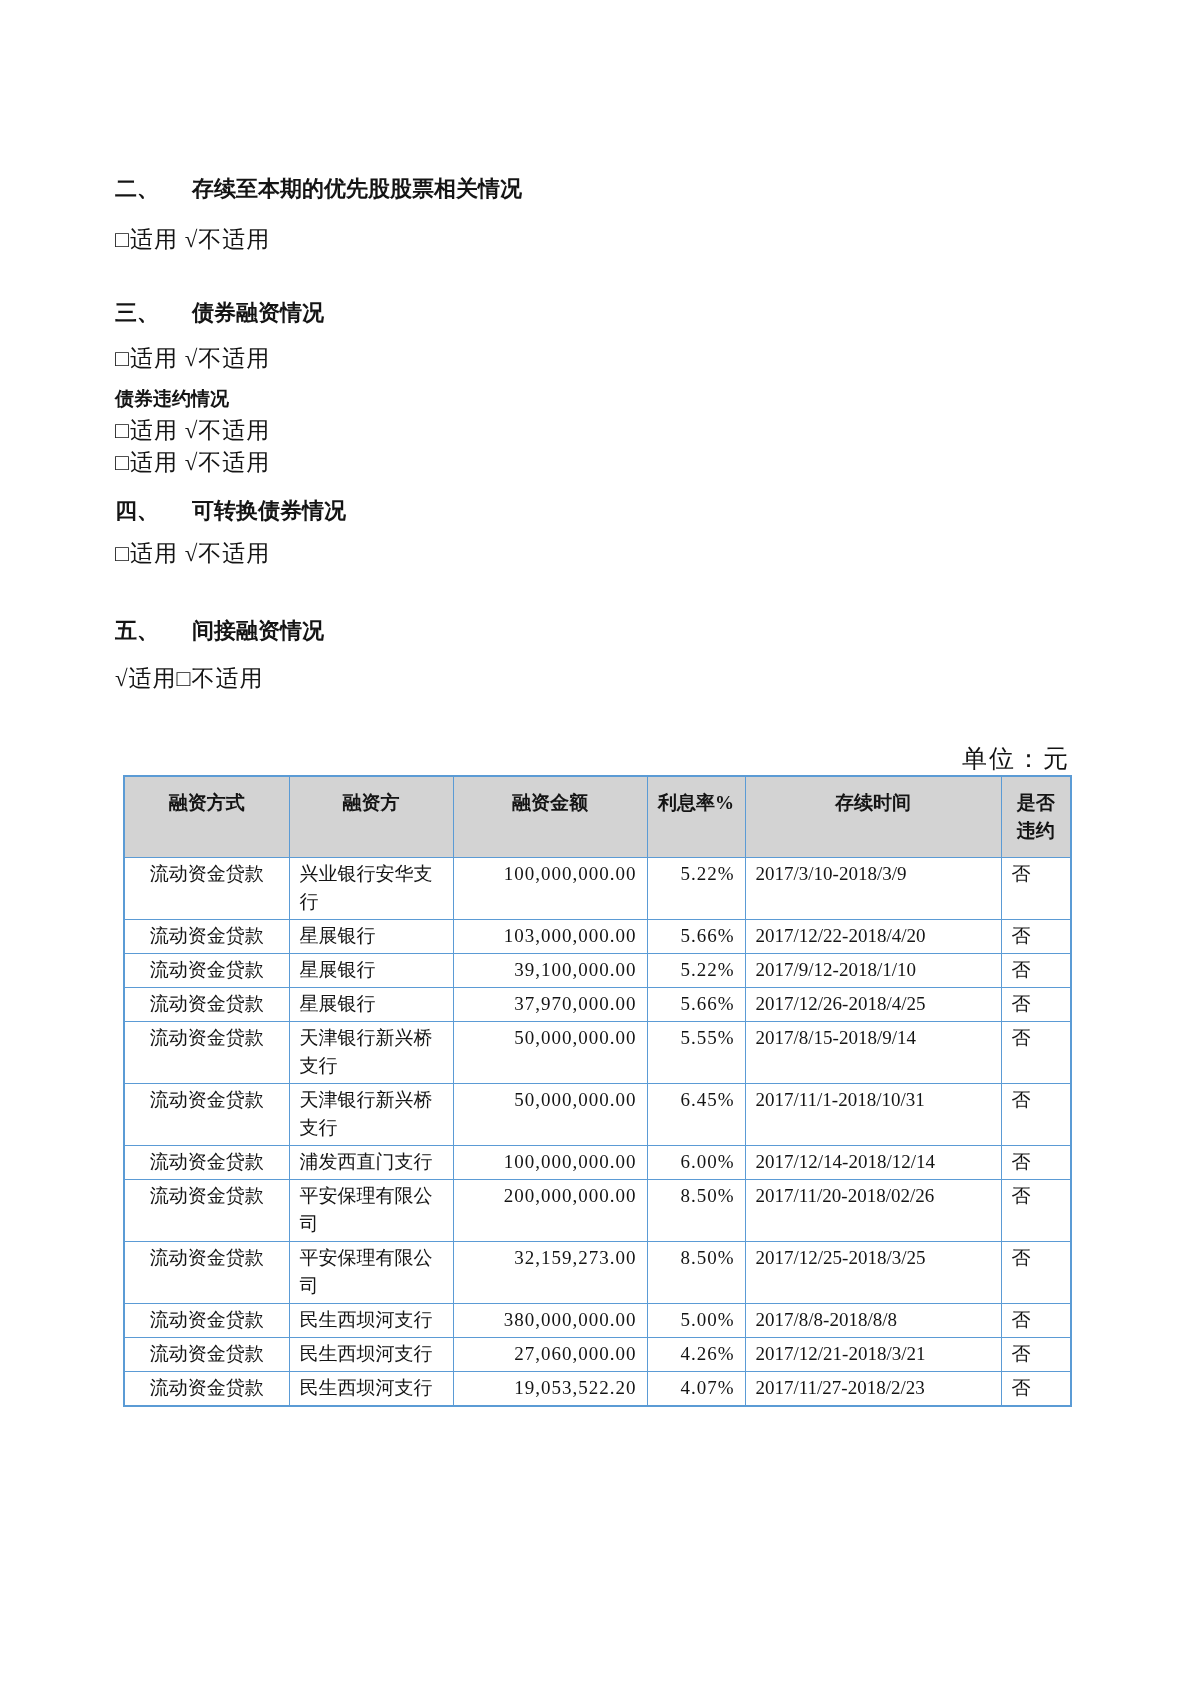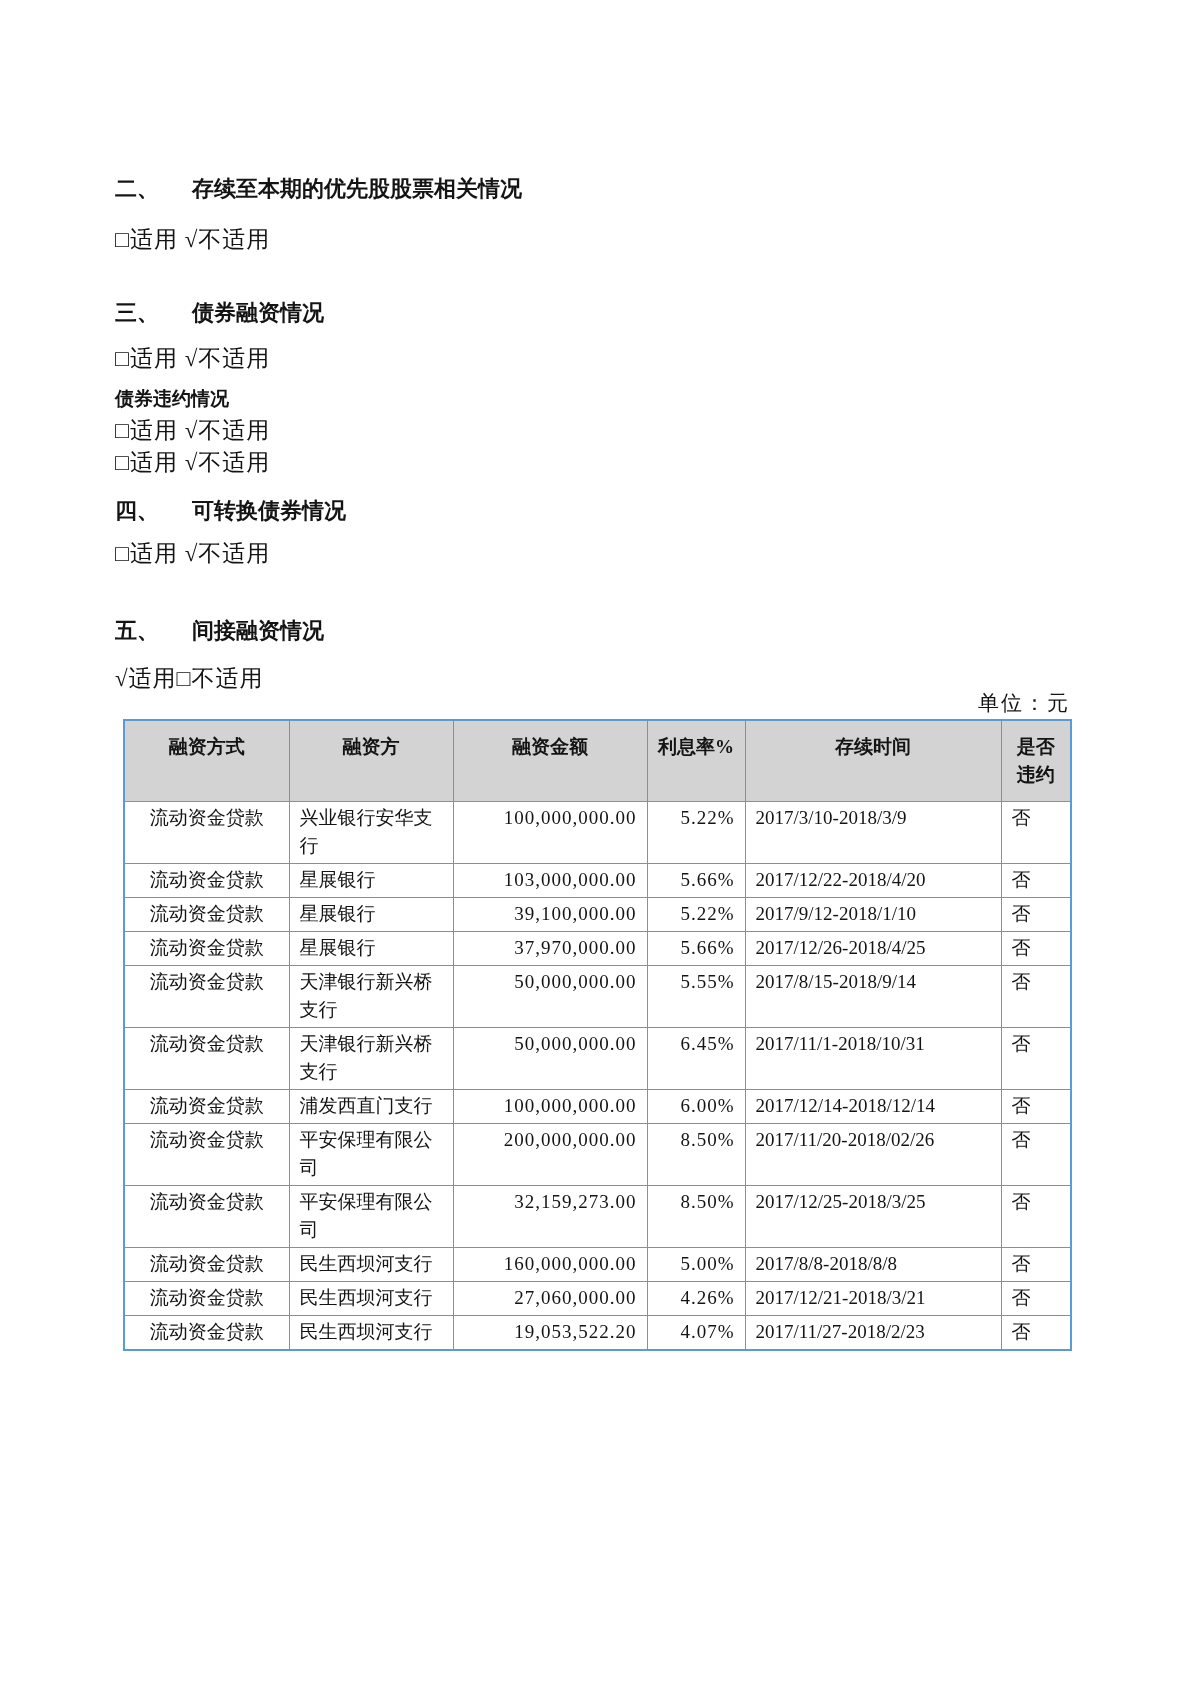--- a/index.html
+++ b/index.html
@@ -46,24 +46,25 @@
   .mt-apply1{margin-top:26px;}
   .mt-h3{margin-top:48px;}
   .mt-apply2{margin-top:21px;}
   .mt-sub1{margin-top:16px;}
   .mt-tight{margin-top:8px;}
   .mt-h4{margin-top:23px;}
   .mt-apply4{margin-top:18px;}
   .mt-h5{margin-top:52px;}
   .mt-apply5{margin-top:23px;}
   .unit-label{
+    margin-top:56px;
     width:947px;
     margin-left:8px;
     text-align:right;
-    font-size:21px;
+    font-size:25px;
     line-height:24px;
     letter-spacing:2px;
   }
   table.fin{
     border-collapse:collapse;
     table-layout:fixed;
     width:947px;
     margin-left:8px;
     margin-top:4px;
     border:2px solid var(--border-color);
@@ -216,21 +217,21 @@
           <td class="col-0">流动资金贷款</td>
           <td class="col-1">平安保理有限公司</td>
           <td class="col-2">32,159,273.00</td>
           <td class="col-3">8.50%</td>
           <td class="col-4">2017/12/25-2018/3/25</td>
           <td class="col-5">否</td>
         </tr>
         <tr>
           <td class="col-0">流动资金贷款</td>
           <td class="col-1">民生西坝河支行</td>
-          <td class="col-2">160,000,000.00</td>
+          <td class="col-2">380,000,000.00</td>
           <td class="col-3">5.00%</td>
           <td class="col-4">2017/8/8-2018/8/8</td>
           <td class="col-5">否</td>
         </tr>
         <tr>
           <td class="col-0">流动资金贷款</td>
           <td class="col-1">民生西坝河支行</td>
           <td class="col-2">27,060,000.00</td>
           <td class="col-3">4.26%</td>
           <td class="col-4">2017/12/21-2018/3/21</td>

